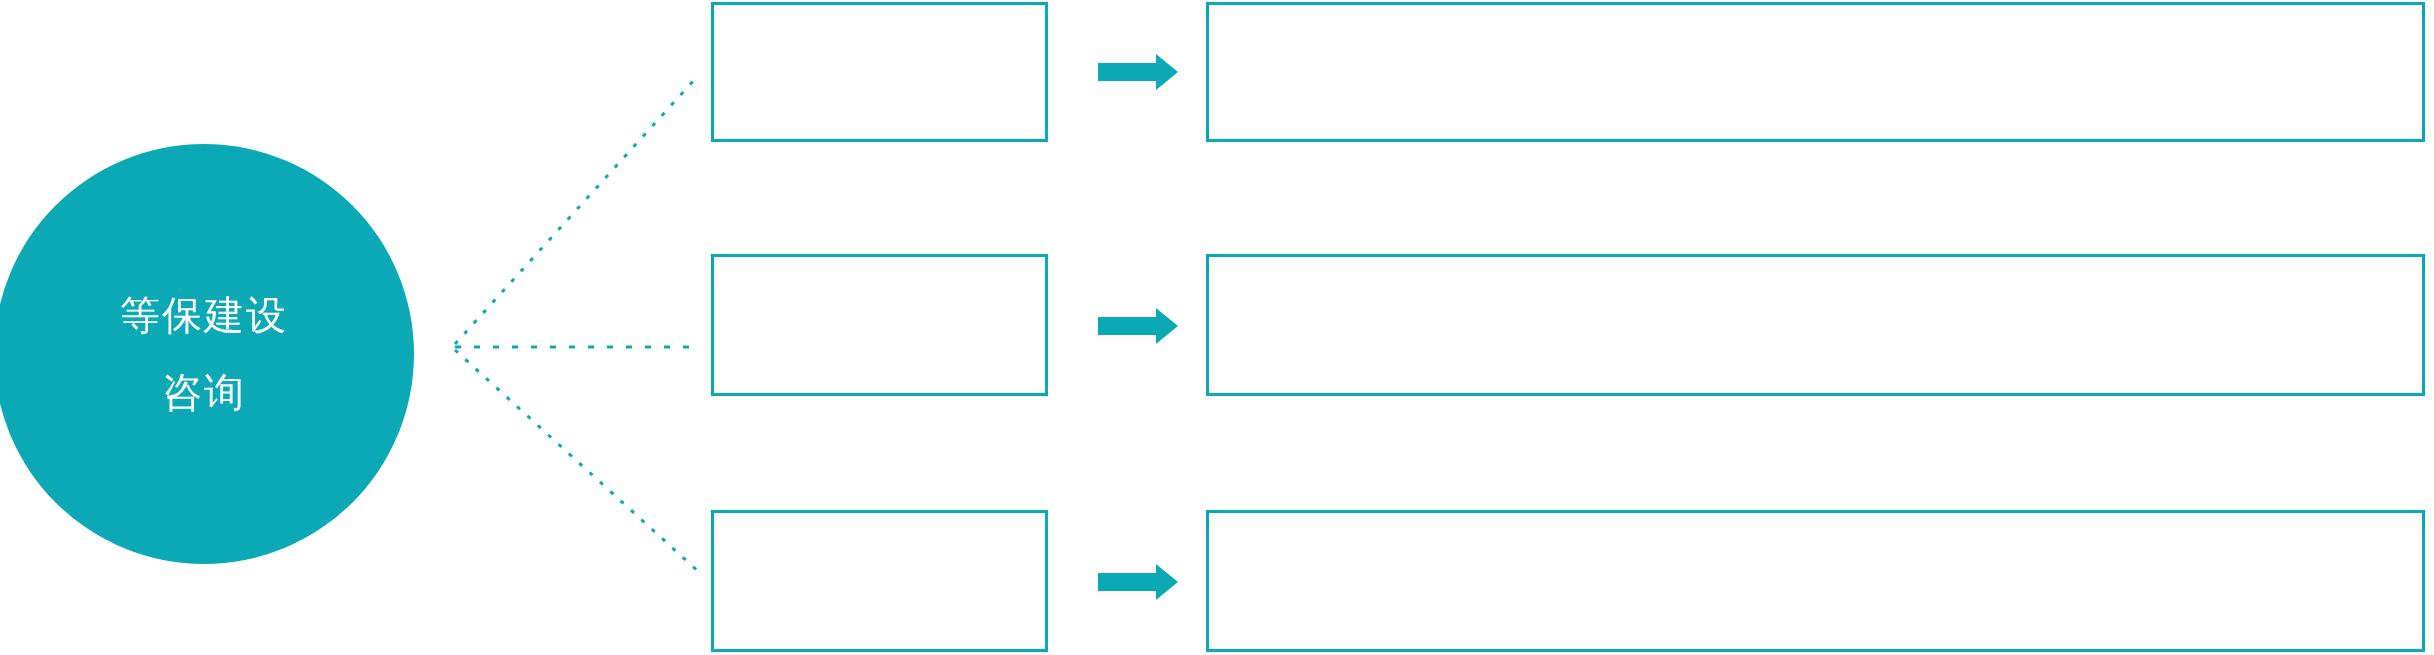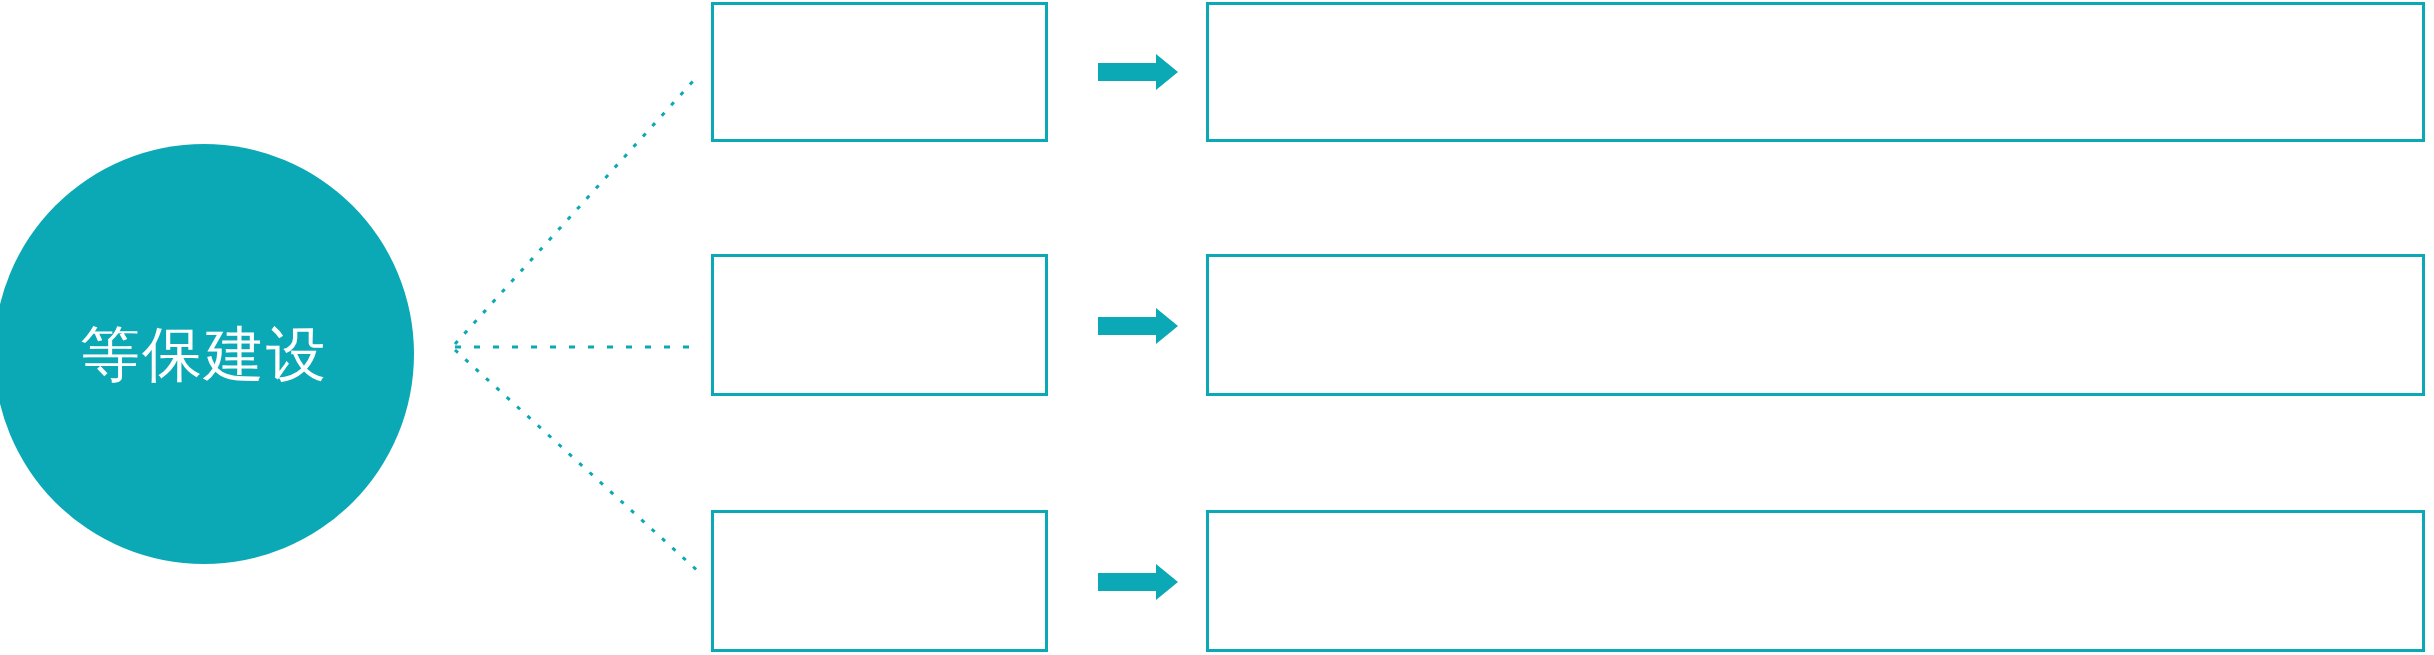--- a/index.html
+++ b/index.html
@@ -27,21 +27,21 @@
     width: 420px;
     height: 420px;
     border-radius: 50%;
     background: var(--accent);
     display: flex;
     align-items: center;
     justify-content: center;
   }
   .hub-label {
     color: var(--hub-text);
-    font-size: 60px;
+    font-size: 40px;
     font-weight: 300;
     line-height: 77px;
     letter-spacing: 2px;
     text-align: center;
   }
 
   
   .connectors {
     position: absolute;
     left: 440px;
@@ -83,20 +83,21 @@
   .arrow polygon { fill: var(--accent); }
 </style>
 </head>
 <body>
 
 <div class="canvas">
 
   <div class="hub">
     <div class="hub-label">
       <div>等保建设</div>
+      <div>咨询</div>
     </div>
   </div>
 
   <svg class="connectors" viewBox="440 60 280 530" preserveAspectRatio="none">
     <line class="dash-diag" x1="455" y1="344" x2="695" y2="79"></line>
     <line class="dash-horiz" x1="455" y1="347" x2="702" y2="347"></line>
     <line class="dash-diag" x1="455" y1="350" x2="700" y2="573"></line>
   </svg>
 
   <div class="row1">

